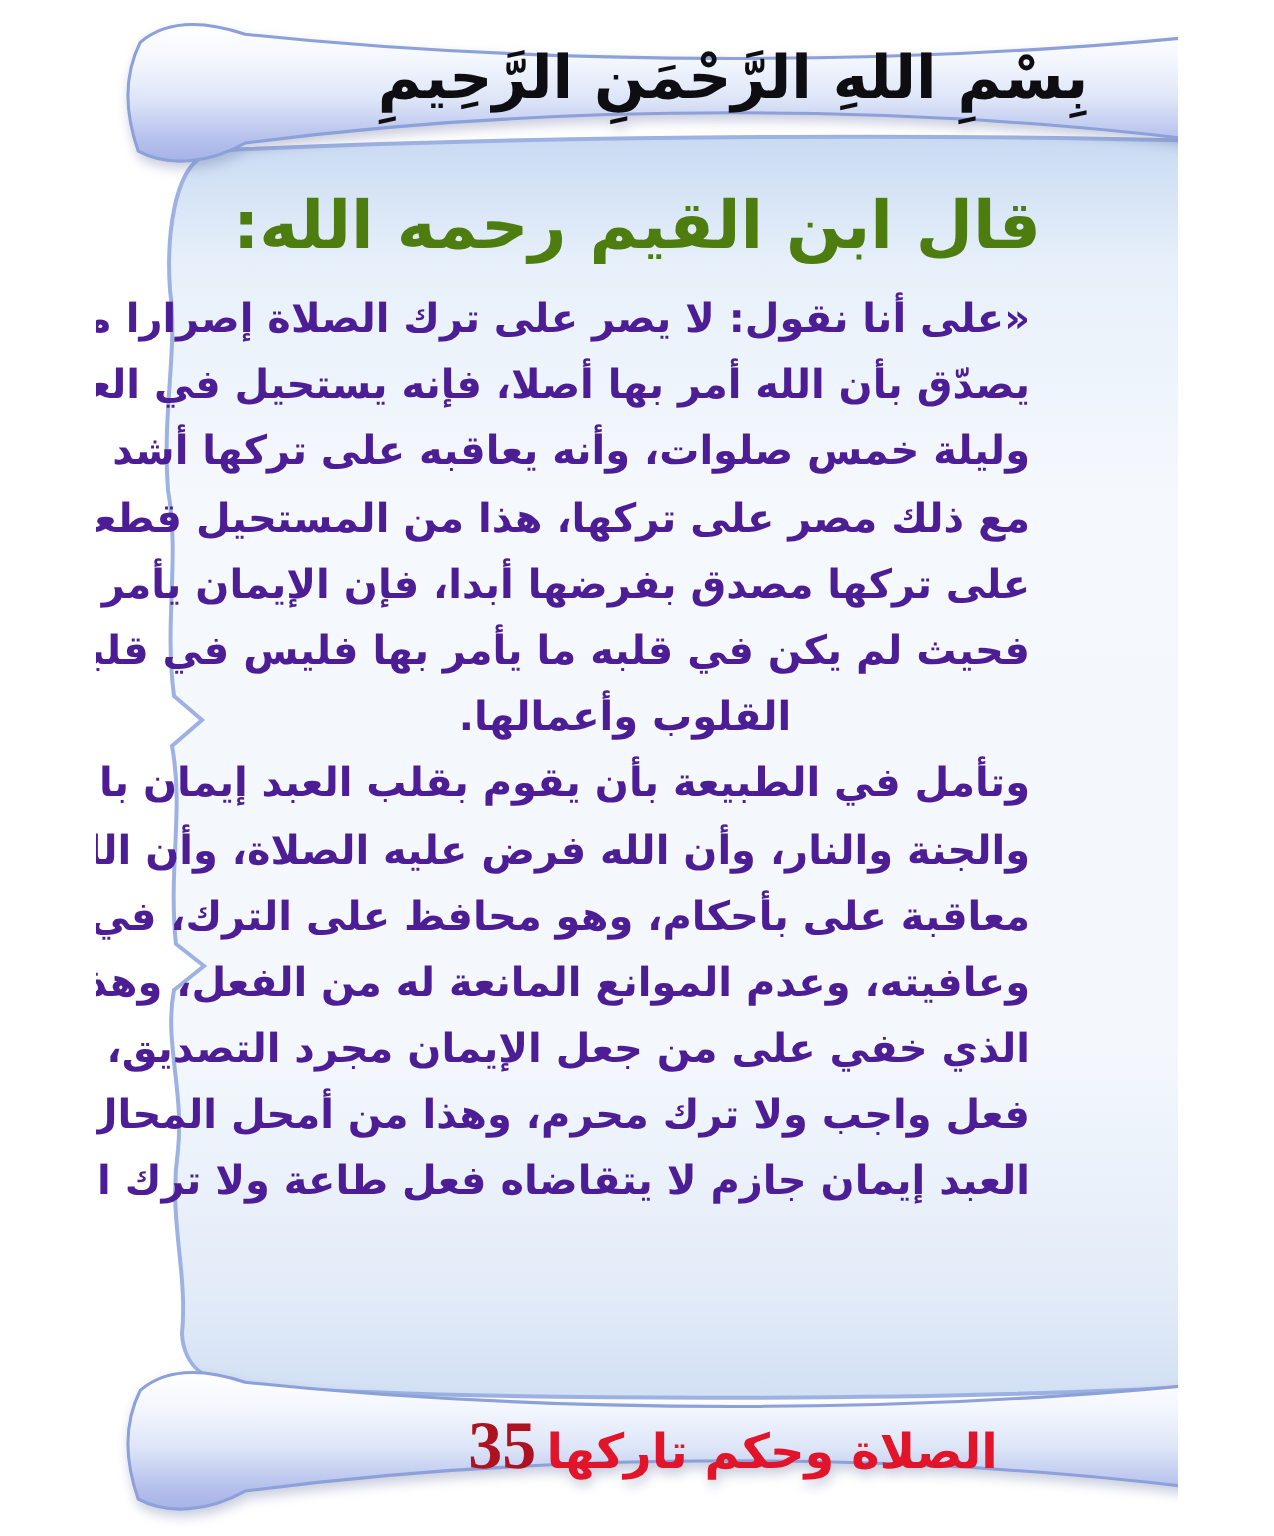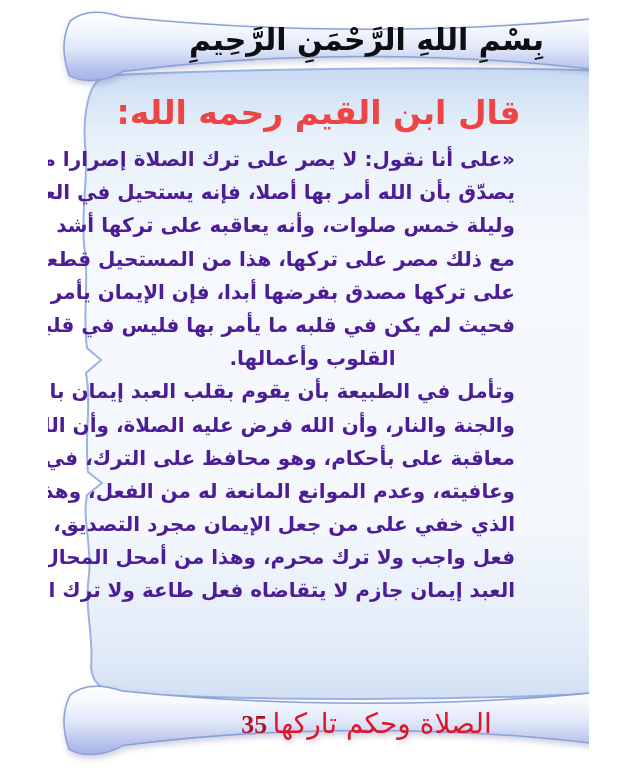--- a/index.html
+++ b/index.html
@@ -19,27 +19,27 @@
 
   .bismillah {
     position:absolute; left:0; right:0; top:10px; text-align:center;
     font-size:30px; font-weight:bold; color:#0e0e12; letter-spacing:1px;
     line-height:54px;
   }
   .footer-line {
     position:absolute; left:0; right:0; top:28px; text-align:center;
     direction:rtl; line-height:38px;
   }
-  .footer-title { font-size:28px; font-weight:normal; color:#e1142a;margin-top:24px; }
-  .footer-num   { font-family:"Liberation Serif", serif; font-size:26px;
+  .footer-title { font-size:24px; font-weight:bold; color:#e1142a;margin-top:24px; }
+  .footer-num   { font-family:"Liberation Serif", serif; font-size:34px;
                   font-weight:bold; color:#ad1220; }
 
   .heading {
     position:absolute; left:0; right:0; top:88px; text-align:center;
-    font-size:33px; font-weight:bold; color:#ef4444; line-height:50px;
+    font-size:33px; font-weight:bold; color:#4d7c0f; line-height:50px;
   }
 
   .body-text {
     position:absolute; top:143px; right:74px; left:62px;
     direction:rtl; color:#4c1d95;
   }
   .line {
     font-size:20px; font-weight:bold; line-height:33.2px; height:33.2px;
     white-space:nowrap; text-align:justify; text-align-last:justify;
     overflow:visible;

